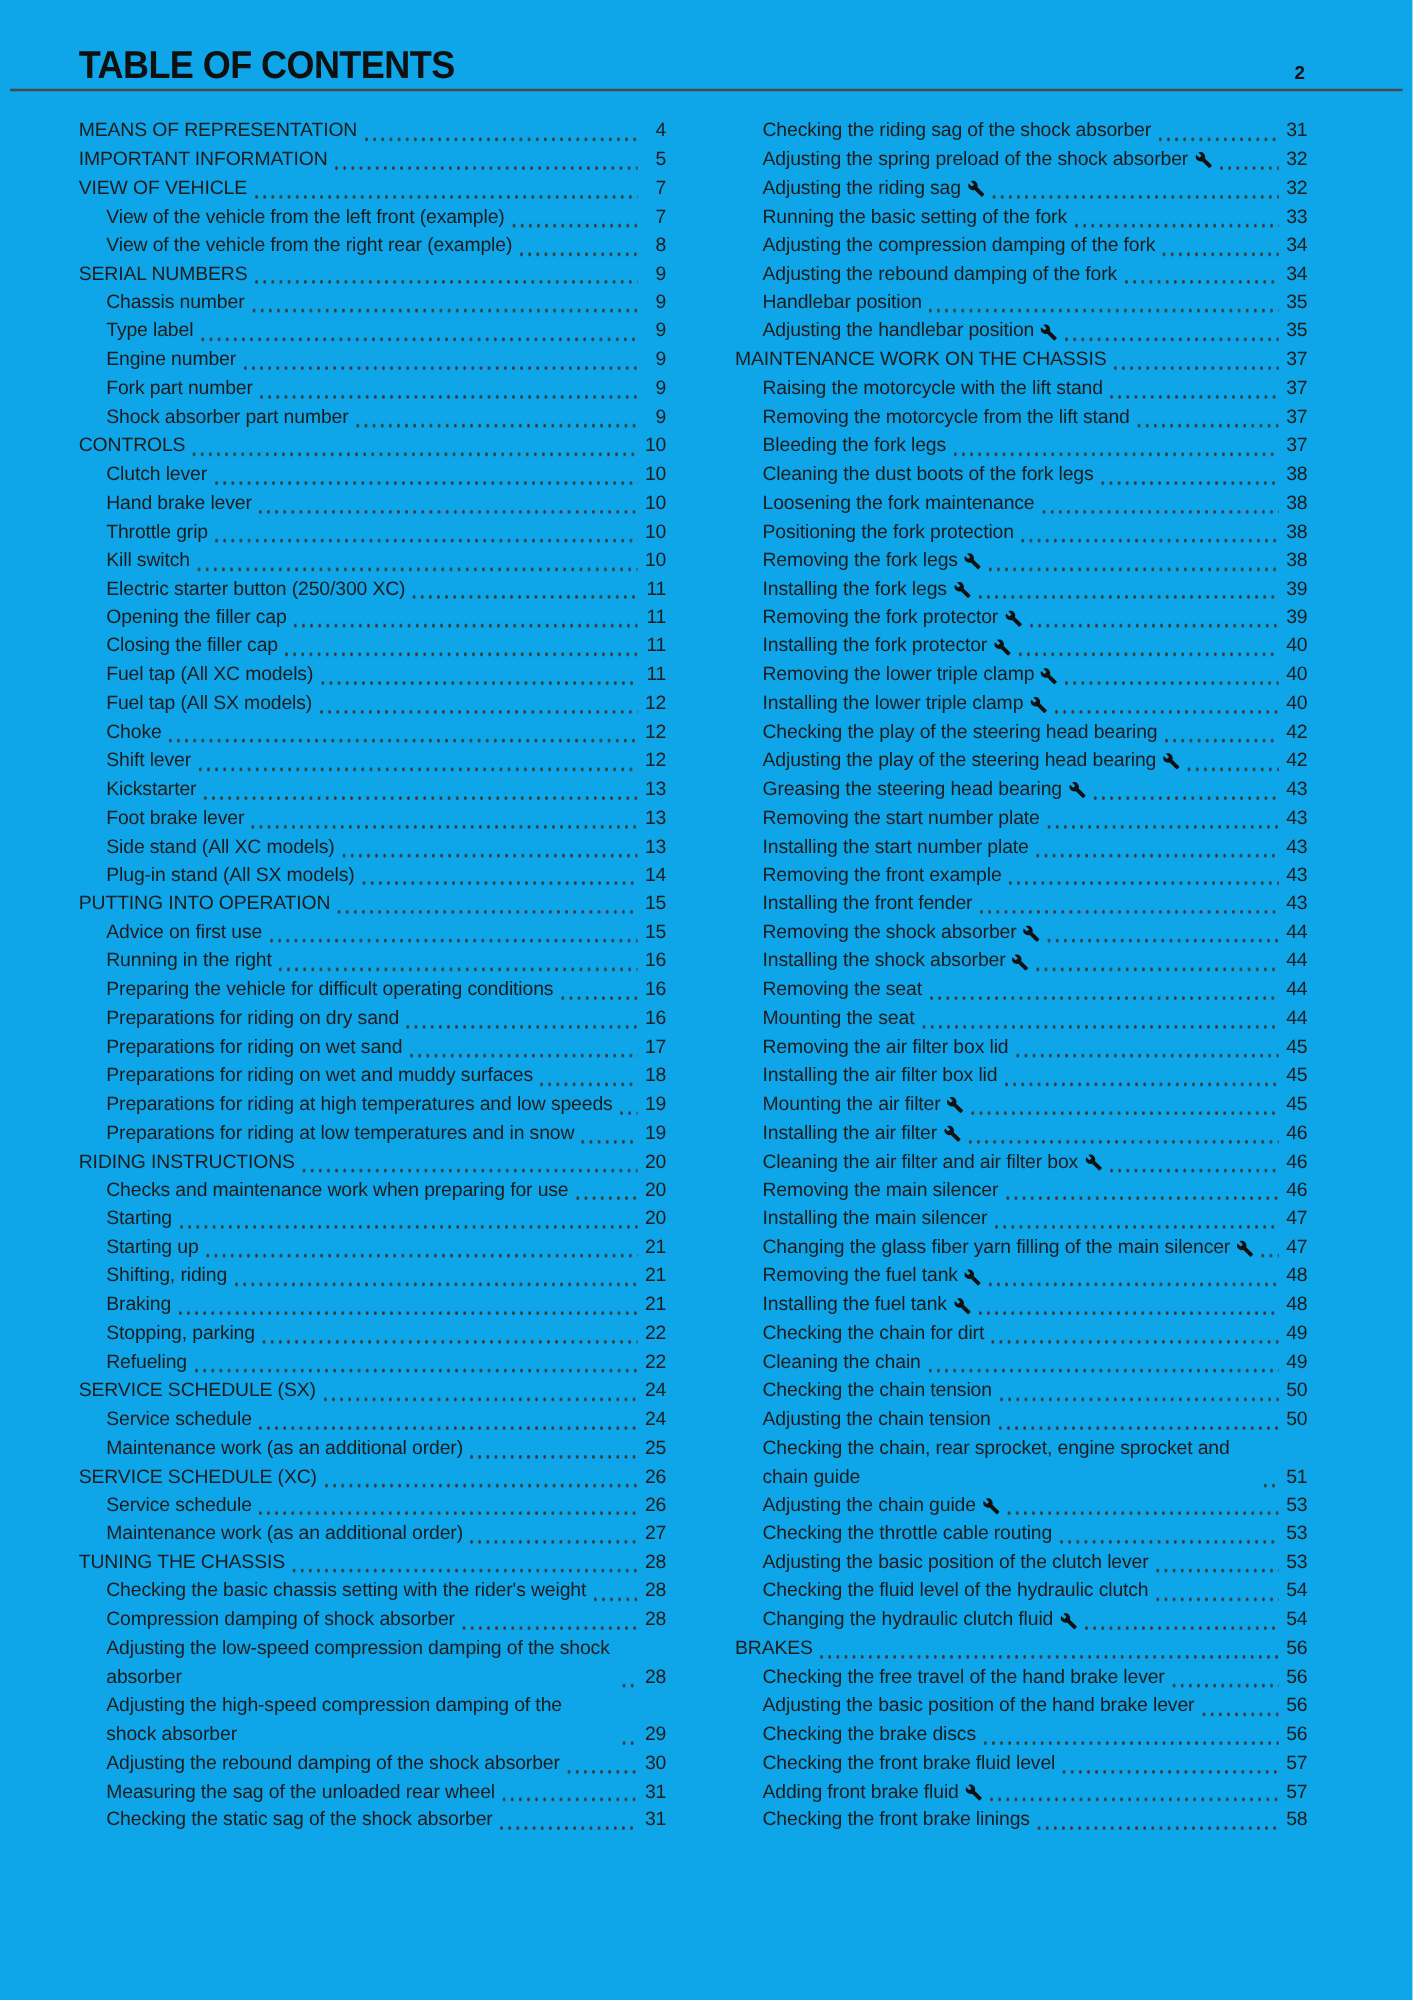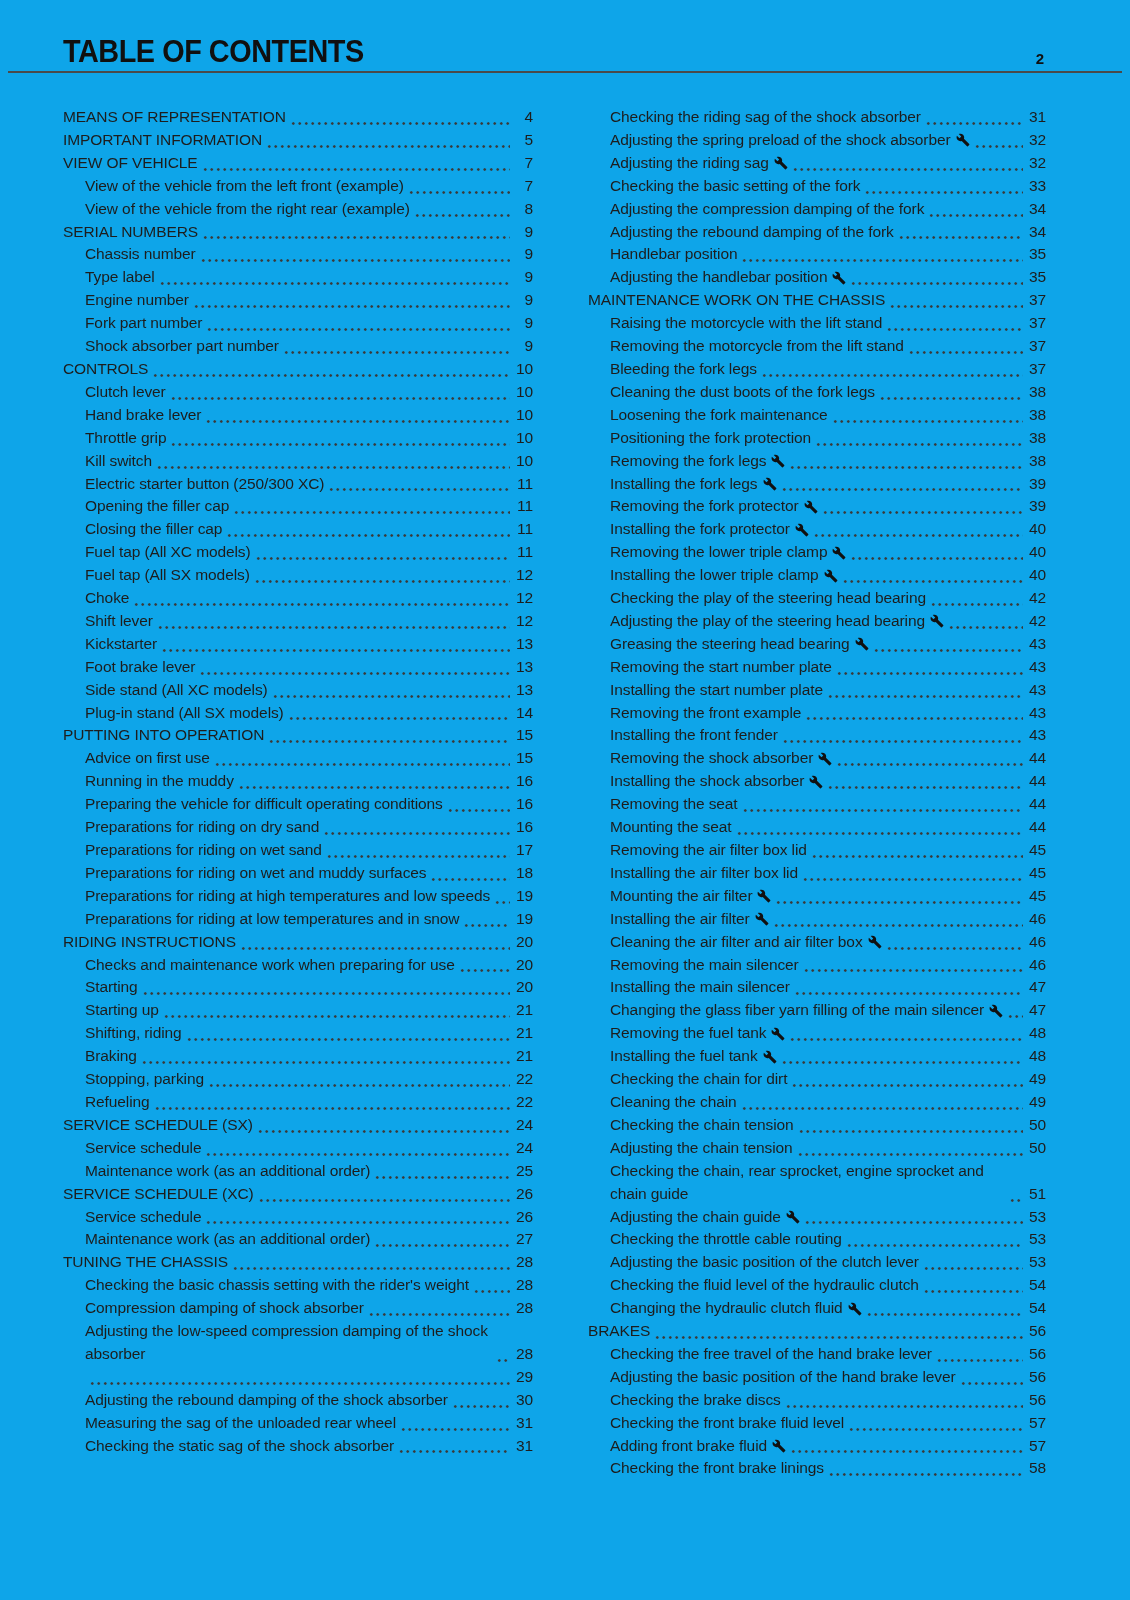--- a/index.html
+++ b/index.html
@@ -45,21 +45,21 @@
     position: absolute;
     right: 86px;
     top: 50px;
     font-size: 15px;
     font-weight: 700;
     color: #101010;
   }
   .columns {
     position: absolute;
     left: 63px;
-    top: 106px;
+    top: 94px;
     display: flex;
     gap: 55px;
   }
   .col { display: flex; flex-direction: column; }
   .col-1 { width: 470px; }
   .col-2 { width: 458px; }
 
   .toc-row {
     display: flex;
     font-size: 15.5px;
@@ -243,21 +243,21 @@
           <span class="toc-label">PUTTING INTO OPERATION</span>
           <span class="leader"></span>
           <span class="page-no">15</span>
         </div>
         <div class="toc-row lvl2">
           <span class="toc-label">Advice on first use</span>
           <span class="leader"></span>
           <span class="page-no">15</span>
         </div>
         <div class="toc-row lvl2">
-          <span class="toc-label">Running in the muddy</span>
+          <span class="toc-label">Running in the right</span>
           <span class="leader"></span>
           <span class="page-no">16</span>
         </div>
         <div class="toc-row lvl2">
           <span class="toc-label">Preparing the vehicle for difficult operating conditions</span>
           <span class="leader"></span>
           <span class="page-no">16</span>
         </div>
         <div class="toc-row lvl2">
           <span class="toc-label">Preparations for riding on dry sand</span>
@@ -368,20 +368,21 @@
           <span class="toc-label">Compression damping of shock absorber</span>
           <span class="leader"></span>
           <span class="page-no">28</span>
         </div>
         <div class="toc-row lvl2">
           <span class="toc-label">Adjusting the low-speed compression damping of the shock absorber</span>
           <span class="leader"></span>
           <span class="page-no">28</span>
         </div>
         <div class="toc-row lvl2">
+          <span class="toc-label">Adjusting the high-speed compression damping of the shock absorber</span>
           <span class="leader"></span>
           <span class="page-no">29</span>
         </div>
         <div class="toc-row lvl2">
           <span class="toc-label">Adjusting the rebound damping of the shock absorber</span>
           <span class="leader"></span>
           <span class="page-no">30</span>
         </div>
         <div class="toc-row lvl2">
           <span class="toc-label">Measuring the sag of the unloaded rear wheel</span>
@@ -410,21 +411,21 @@
         </div>
         <div class="toc-row lvl2">
           <span class="toc-label">Adjusting the riding sag</span>
           <svg viewBox="0 0 24 24" class="wrench">
             <path d="M22.7 19l-9.1-9.1c.9-2.3.4-5-1.5-6.9-2-2-5-2.4-7.4-1.3L9 6 6 9 1.6 4.7C.4 7.1.9 10.1 2.9 12.1c1.9 1.9 4.6 2.4 6.9 1.5l9.1 9.1c.4.4 1 .4 1.4 0l2.3-2.3c.5-.4.5-1.1.1-1.4z"></path>
           </svg>
           <span class="leader"></span>
           <span class="page-no">32</span>
         </div>
         <div class="toc-row lvl2">
-          <span class="toc-label">Checking the basic setting of the fork</span>
+          <span class="toc-label">Running the basic setting of the fork</span>
           <span class="leader"></span>
           <span class="page-no">33</span>
         </div>
         <div class="toc-row lvl2">
           <span class="toc-label">Adjusting the compression damping of the fork</span>
           <span class="leader"></span>
           <span class="page-no">34</span>
         </div>
         <div class="toc-row lvl2">
           <span class="toc-label">Adjusting the rebound damping of the fork</span>

